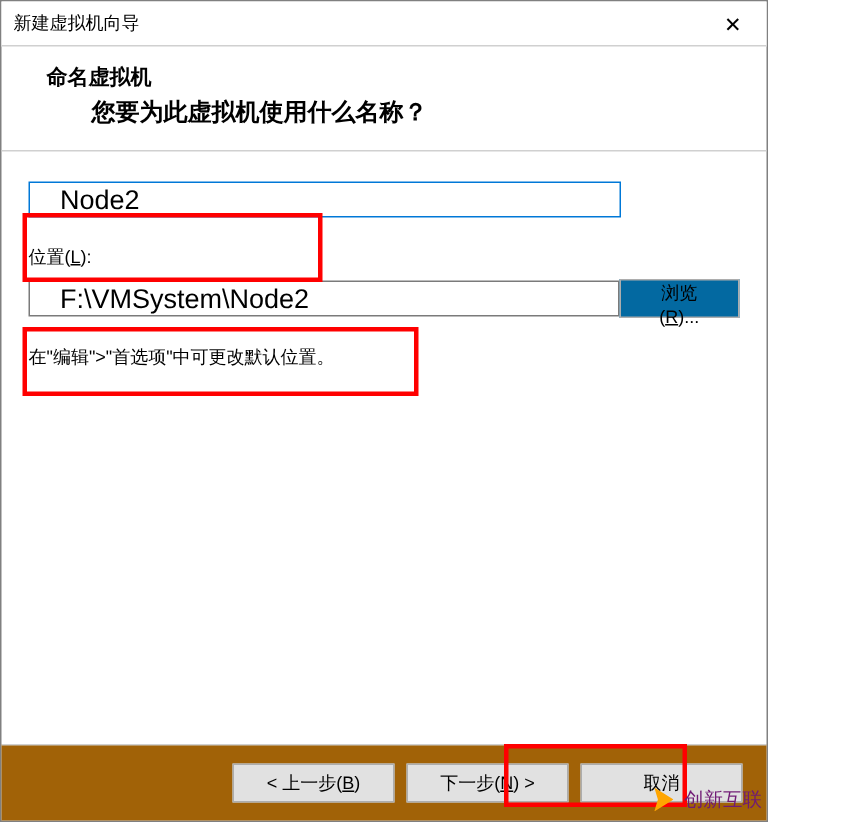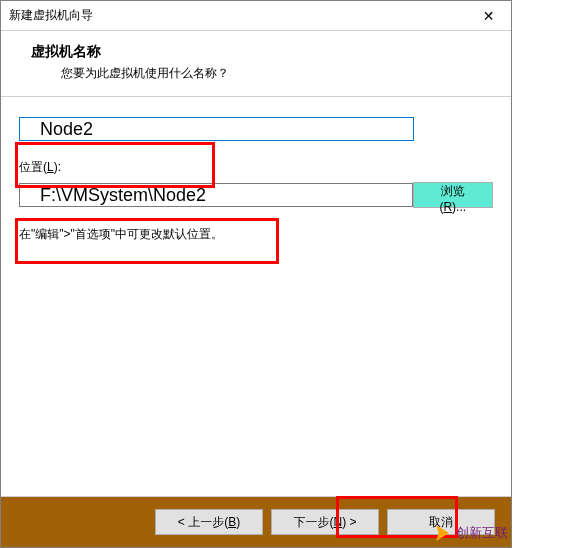--- a/index.html
+++ b/index.html
@@ -39,22 +39,23 @@
   }
   .header-section {
     padding: 12px 16px 14px 30px;
   }
   .header-title {
     font-weight: bold;
     font-size: 14px;
     margin-bottom: 4px;
   }
   .header-subtitle {
-    font-size: 12px;
+    font-size: 16px;
     padding-left: 30px;
+    font-weight: bold;
   }
   .wizard-separator {
     height: 1px;
     background: #d0d0d0;
     margin: 0;
   }
   .content-area {
     flex: 1;
     padding: 20px 18px 10px 18px;
     position: relative;
@@ -107,21 +108,21 @@
     height: 42px;
     pointer-events: none;
   }
   .location-row {
     display: flex;
     align-items: center;
   }
   .browse-btn {
     height: 26px;
     padding: 0 14px;
-    background: #5eead4;
+    background: #0369a1;
     border: 1px solid #adadad;
     font-family: inherit;
     font-size: 12px;
     cursor: default;
   }
   .hint-text {
     font-size: 12px;
     margin-top: 10px;
   }
   .footer {
@@ -176,21 +177,21 @@
 <div class="window">
 
   <div class="titlebar">
     <span>新建虚拟机向导</span>
     <div class="close-btn">
       <span>✕</span>
     </div>
   </div>
 
   <div class="header-section">
-    <div class="header-title">虚拟机名称</div>
+    <div class="header-title">命名虚拟机</div>
     <div class="header-subtitle">您要为此虚拟机使用什么名称？</div>
   </div>
 
   <div class="wizard-separator"></div>
 
   <div class="content-area">
 
     <div class="field-row">
       <input type="text" class="text-input focused" value="Node2" style="">
     </div>

